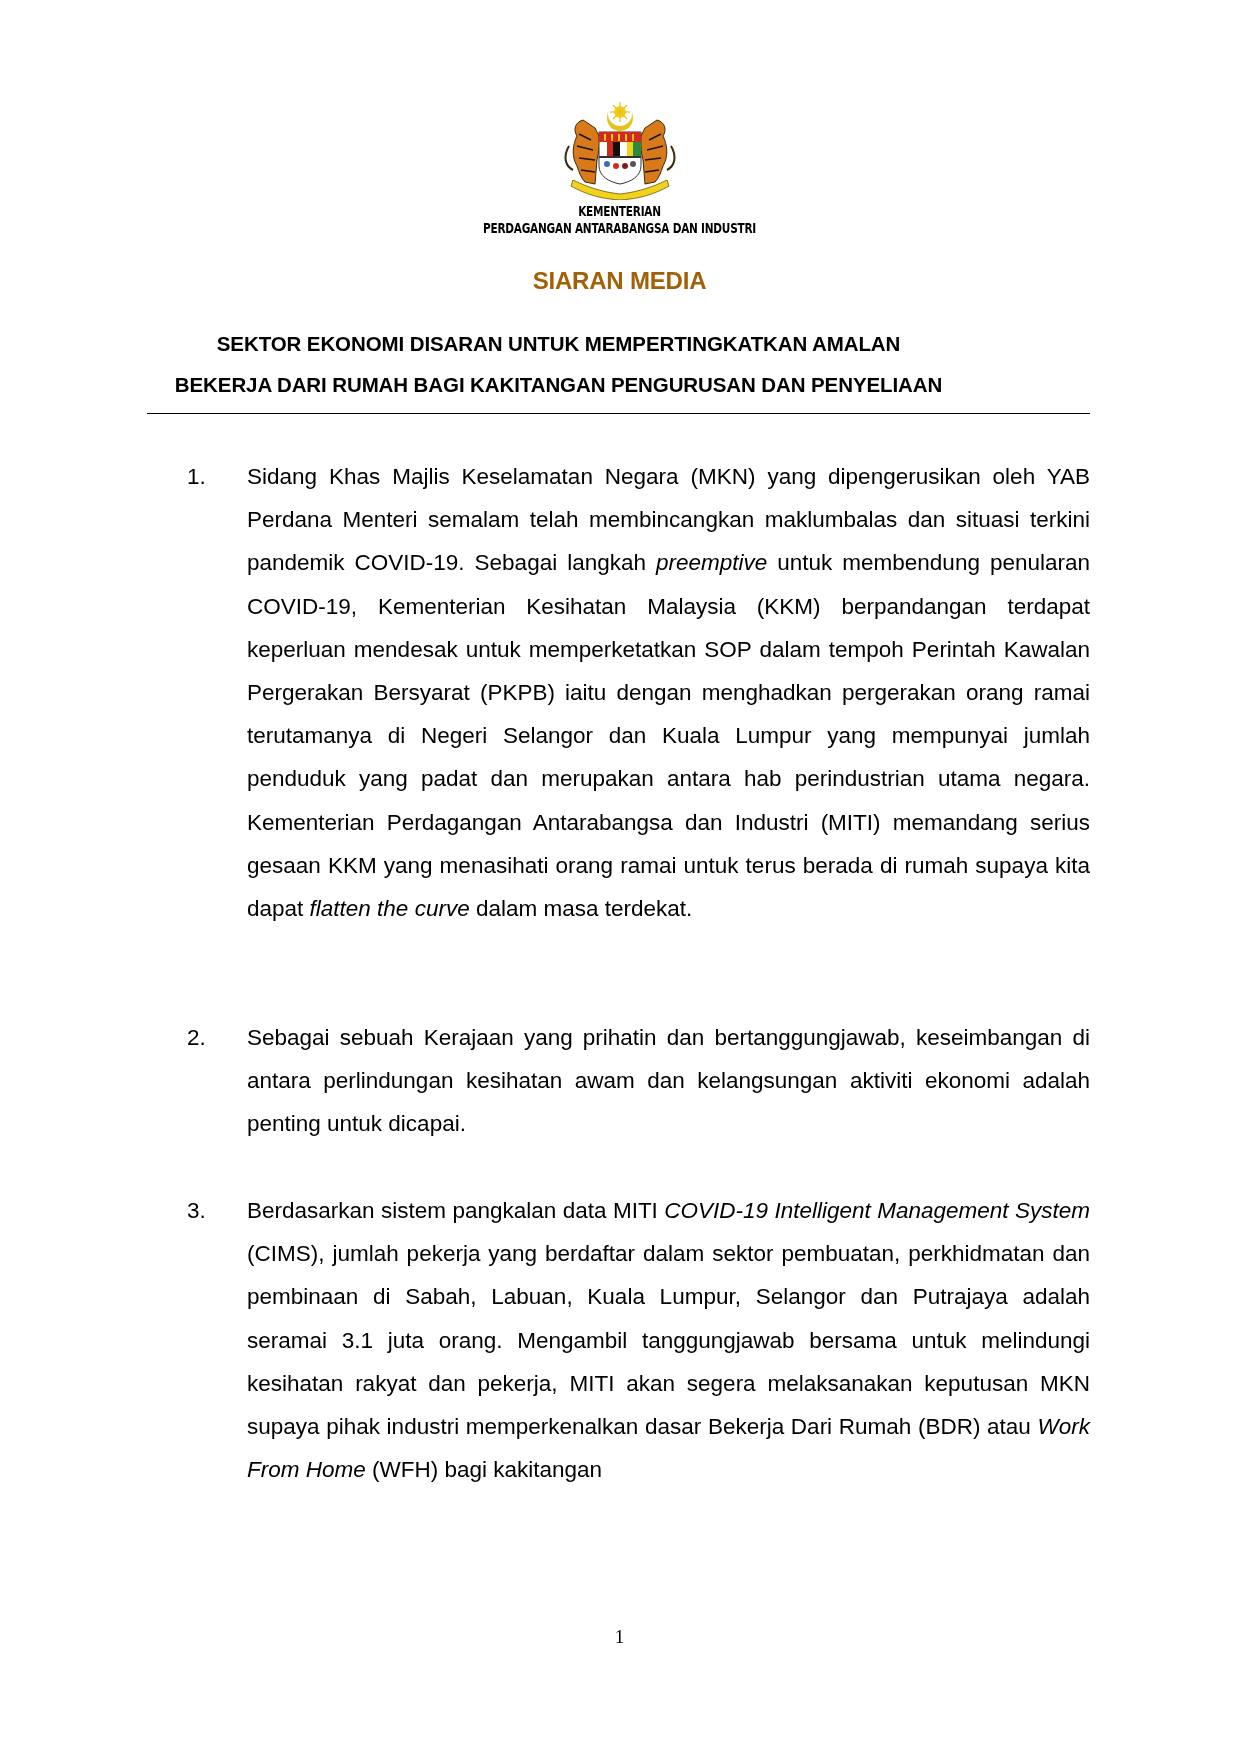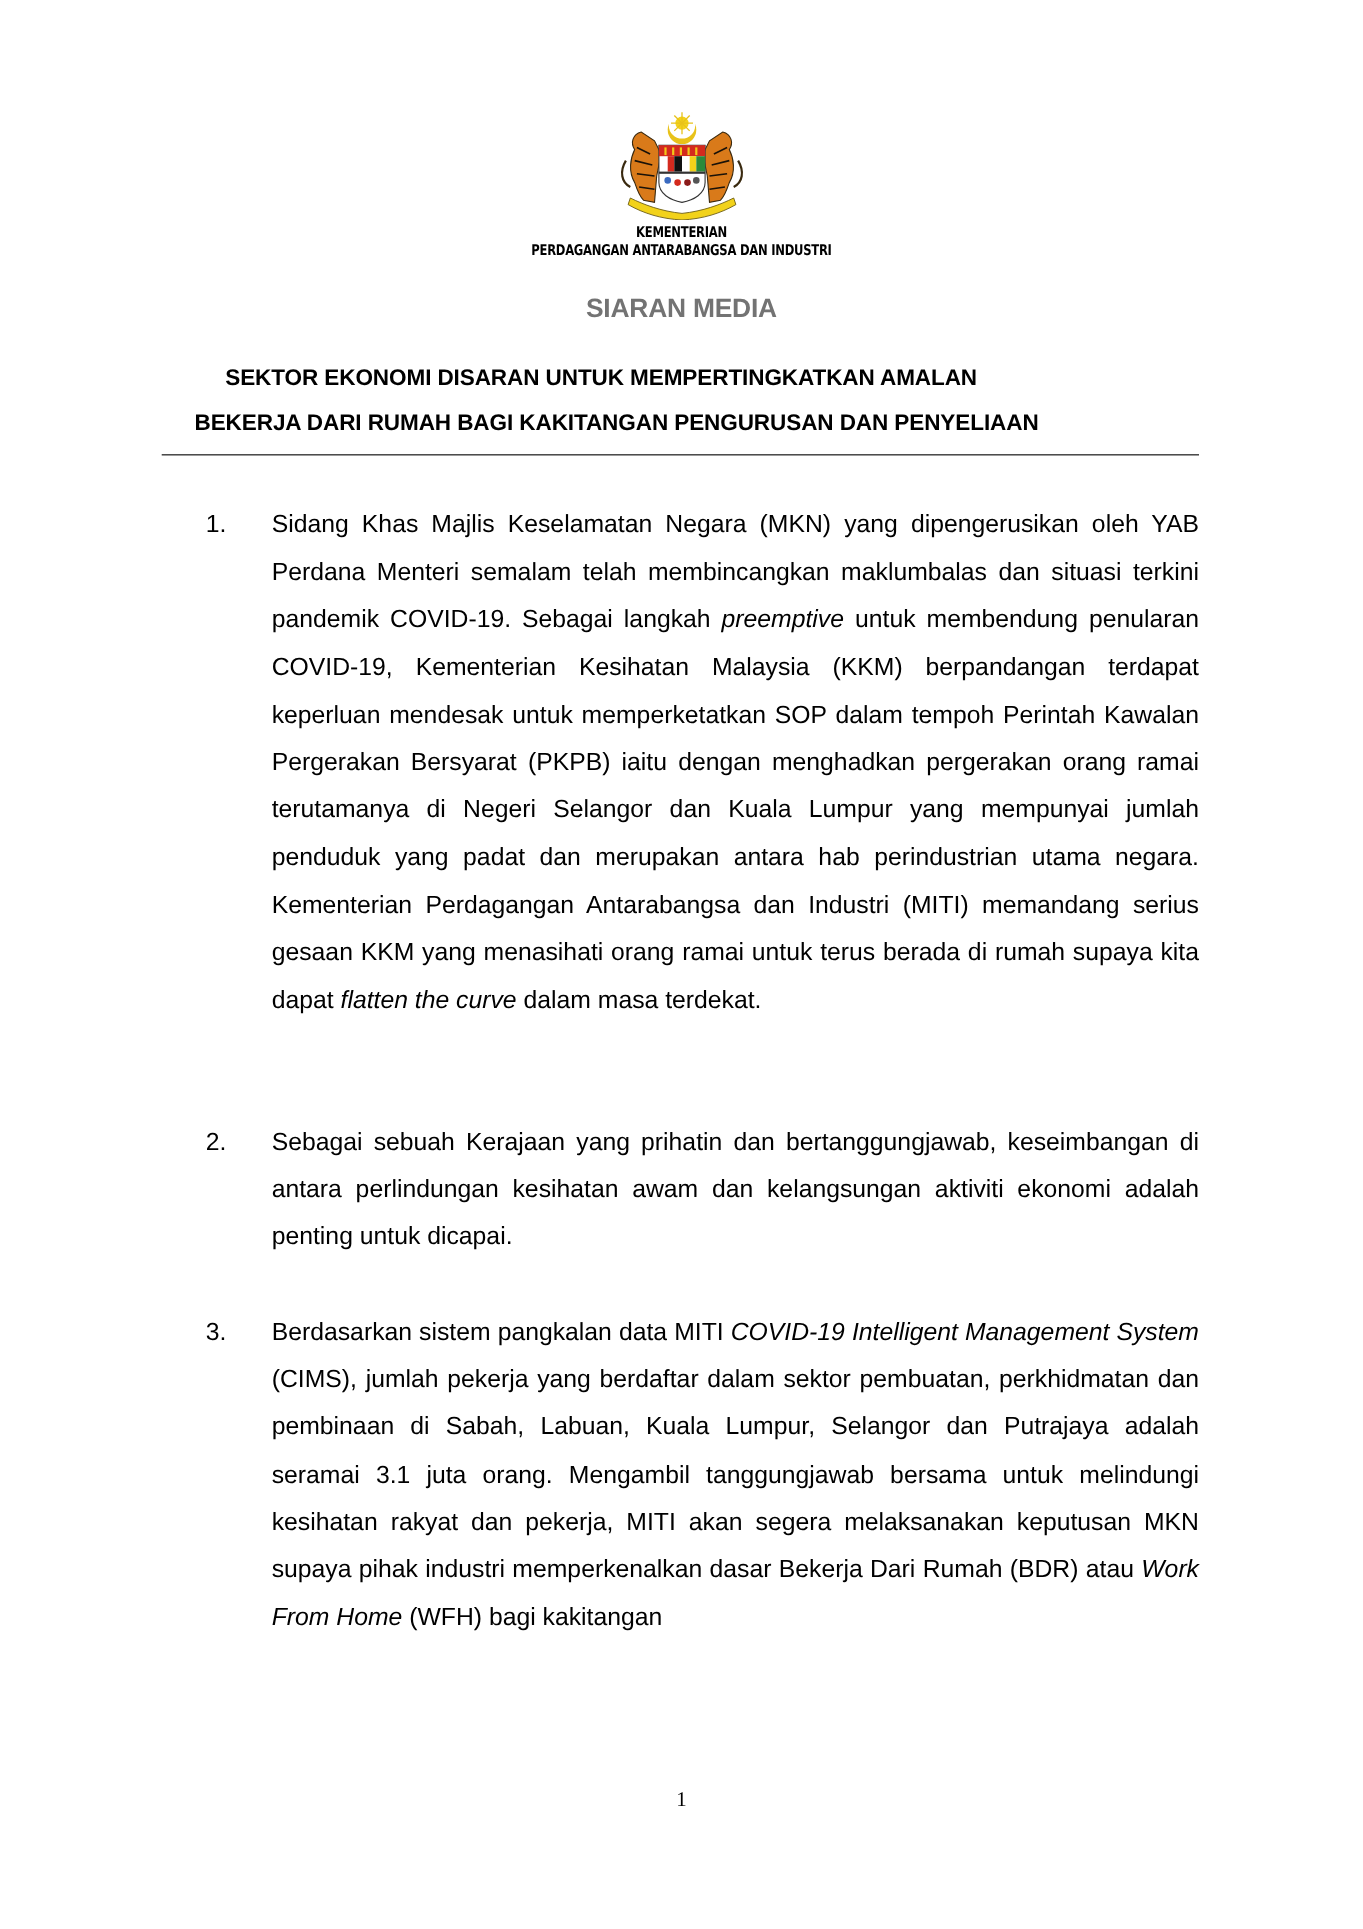--- a/index.html
+++ b/index.html
@@ -36,36 +36,36 @@
       line-height: 16px;
     }
     .ministry.l1 { top: 203px; }
     .ministry.l2 { top: 220px; }
     .siaran {
       position: absolute;
       top: 267px;
       left: 0;
       width: 1239px;
       text-align: center;
-      color: #737373;
+      color: #a16207;
       font-weight: bold;
       font-size: 24px;
       letter-spacing: -0.2px;
     }
     .headline {
       position: absolute;
-      left: 0;
+      left: 12px;
       width: 1093px;
       text-align: center;
       font-weight: bold;
       font-size: 20.5px;
       letter-spacing: -0.1px;
     }
     .headline.h1 { top: 332px; }
-    .headline.h2 { top: 373px; margin-left: 14px; }
+    .headline.h2 { top: 373px; }
     .rule {
       position: absolute;
       top: 413px;
       left: 147px;
       width: 943px;
       height: 0;
       border-top: 1.5px solid #000;
     }
     .para {
       position: absolute;

